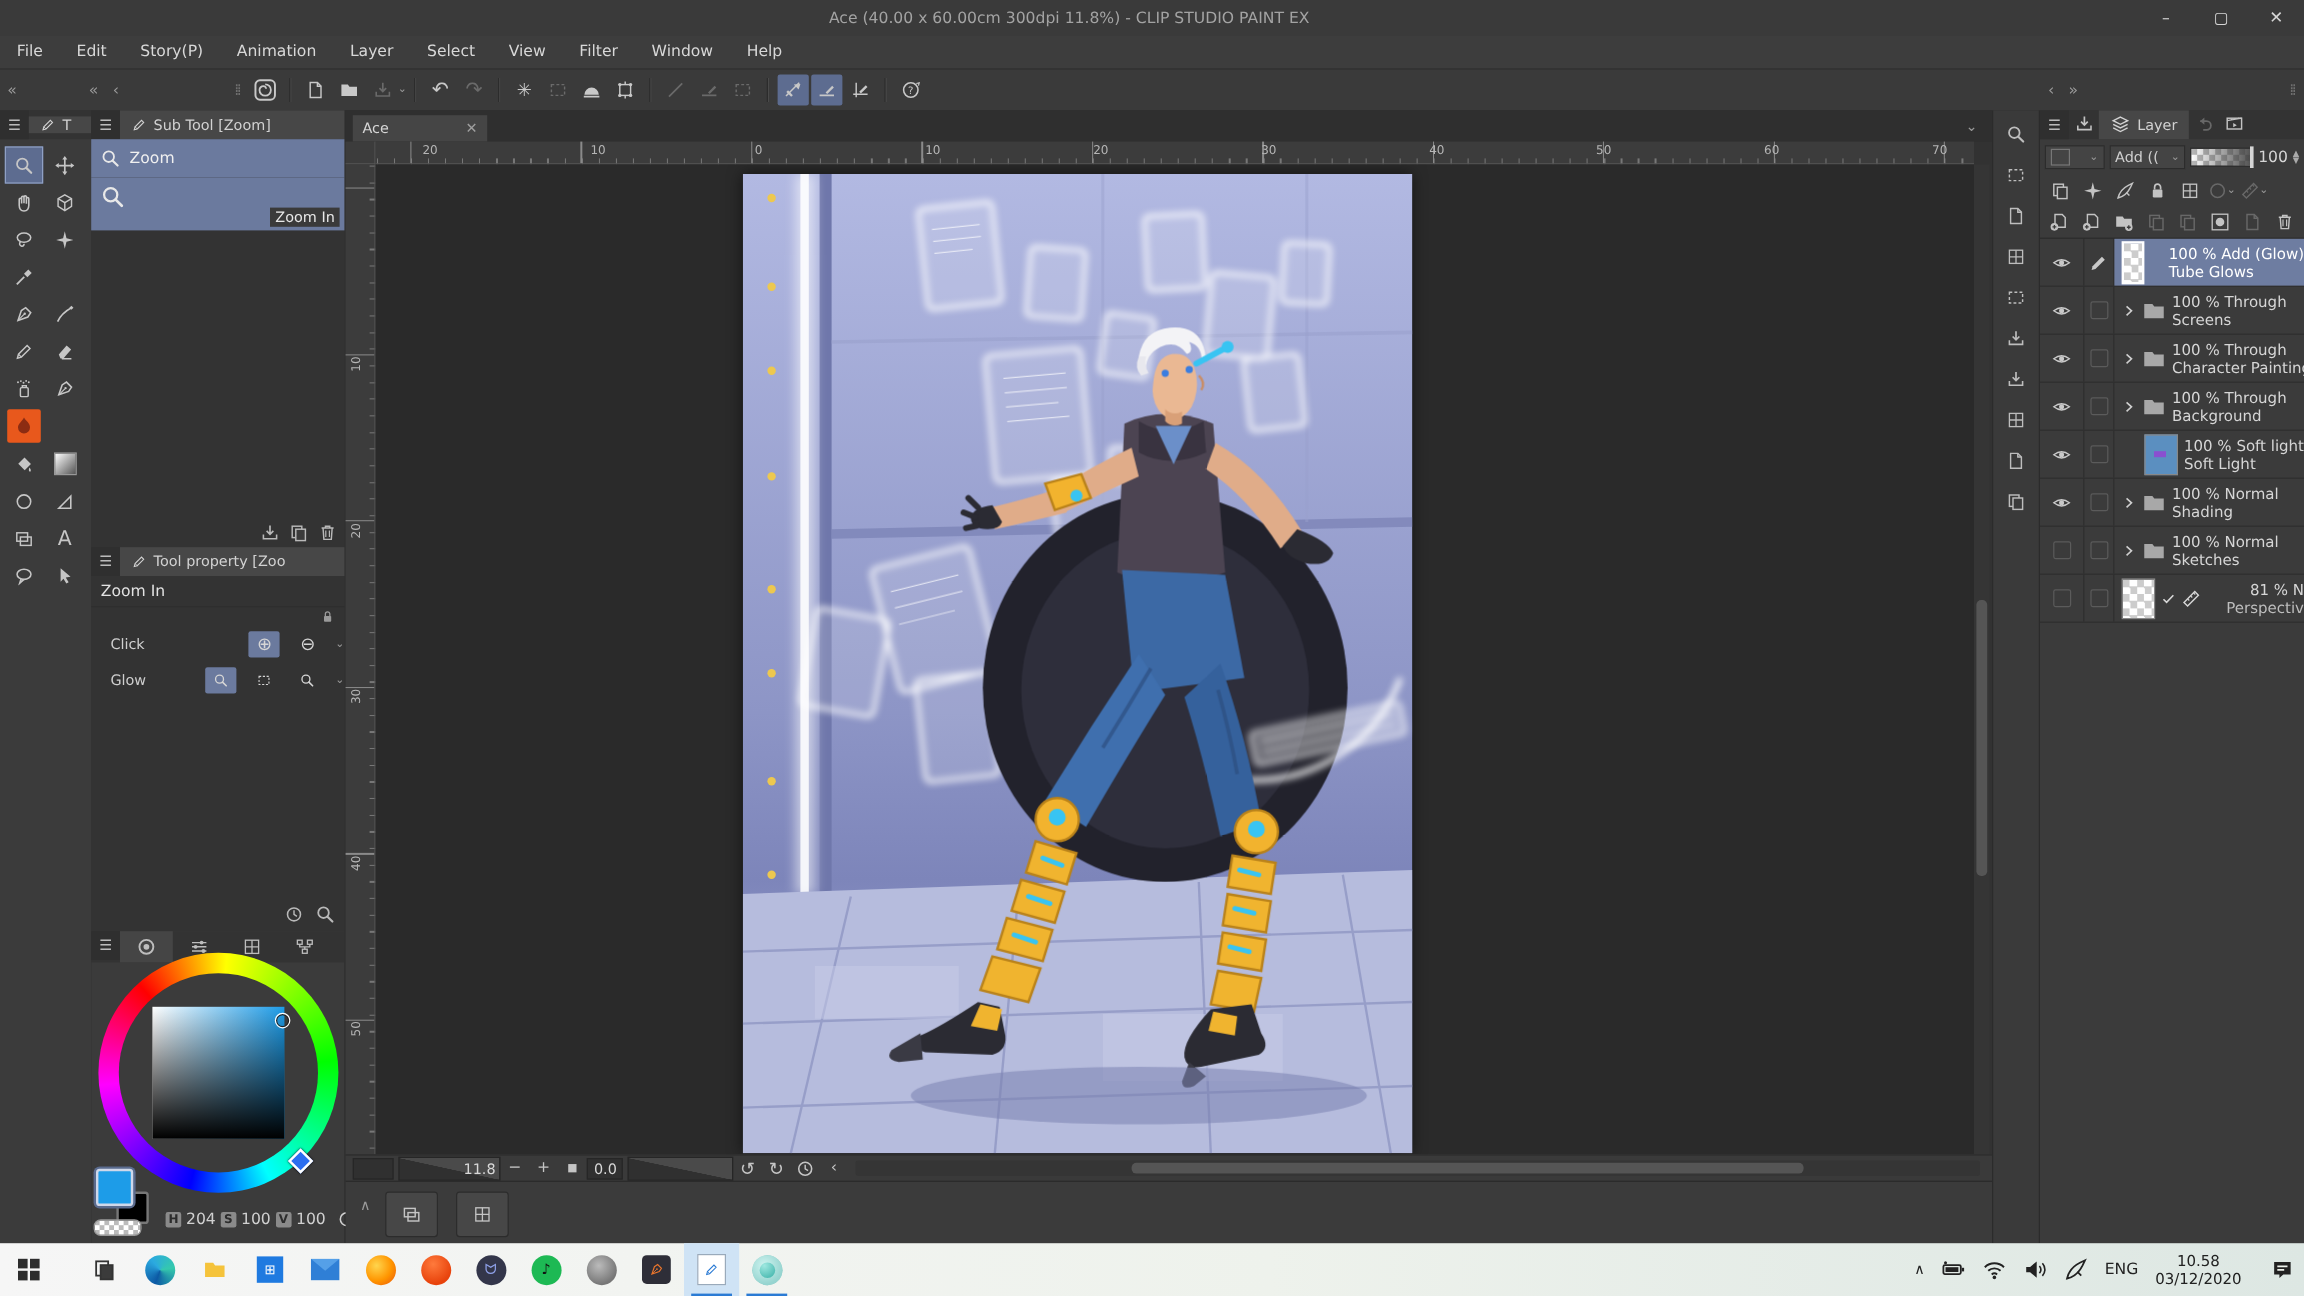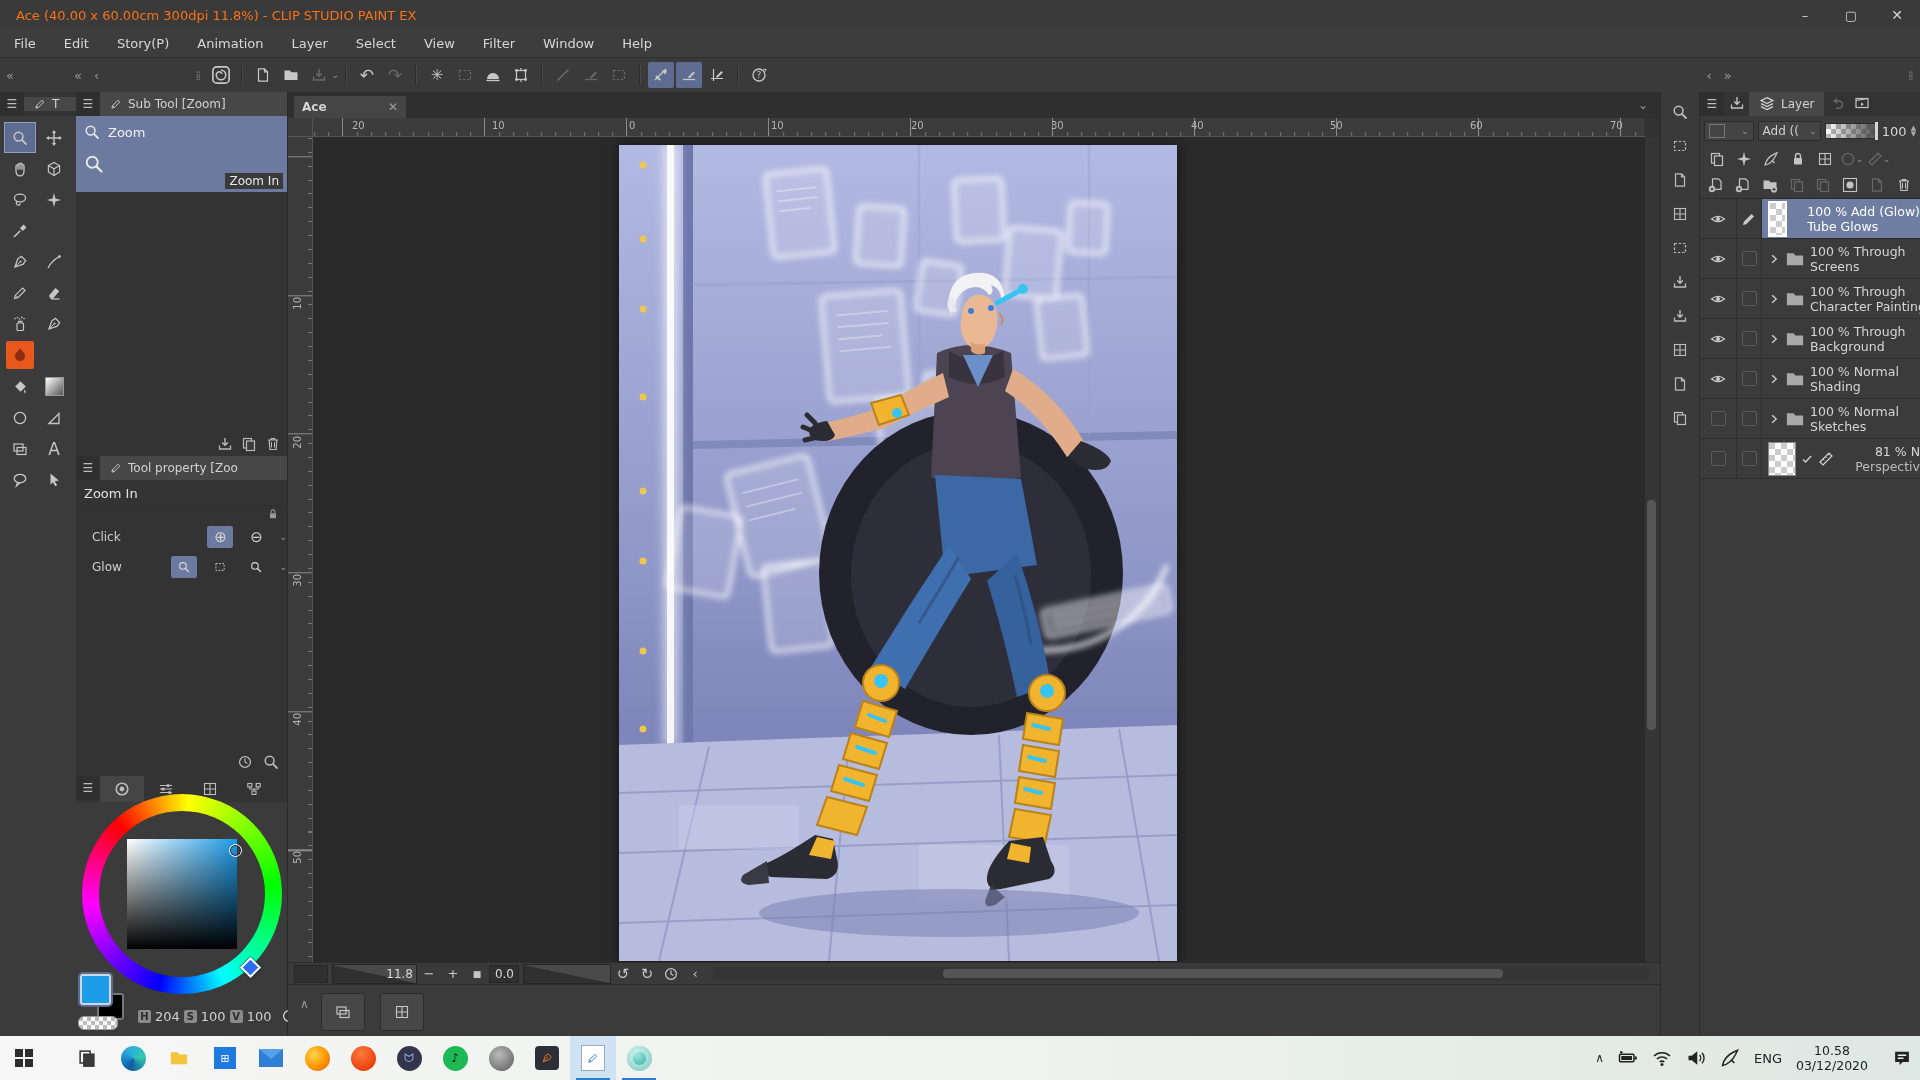--- a/index.html
+++ b/index.html
@@ -7,21 +7,21 @@
         font-family:"DejaVu Sans","Liberation Sans",sans-serif;
         background:#323232;color:#c9c9c9;font-size:12px;-webkit-font-smoothing:antialiased;}
   .abs{position:absolute;}
   .dim{color:#6e6e6e;}
   svg.i{width:16px;height:16px;display:block;}
   svg.i12{width:12px;height:12px;display:block;}
   svg.i20{width:20px;height:20px;display:block;}
 
   
   #titlebar{left:0;top:0;width:1920px;height:30px;background:#3a3a3a;display:flex;align-items:center;}
-  #title-text{flex:1;color:#f97316;font-size:13px;padding-left:16px;}
+  #title-text{flex:1;text-align:center;color:#a3a3a3;font-size:13px;}
   .wbtn{width:46px;height:30px;display:flex;align-items:center;justify-content:center;color:#d5d5d5;font-size:13px;}
   .wbtn:last-child{font-size:14px;}
   #menubar{left:0;top:30px;width:1920px;height:28px;background:#3d3d3d;display:flex;align-items:center;gap:28px;padding-left:14px;box-sizing:border-box;border-bottom:1px solid #2e2e2e;}
   .menu-item{color:#d8d8d8;font-size:13px;}
   #toolbar{left:0;top:58px;width:1920px;height:34px;background:#3a3a3a;display:flex;align-items:center;border-bottom:1px solid #2b2b2b;}
   .tb-chev{color:#9a9a9a;font-size:13px;padding:0 6px;}
   .tbtn{width:26px;height:26px;border-radius:2px;display:flex;align-items:center;justify-content:center;color:#c8c8c8;margin:0 1px;}
   .tbtn.on{background:#5d6c90;}
   .tbtn.off{color:#6a6a6a;}
   .tsep{width:1px;height:20px;background:#2c2c2c;margin:0 6px;border-right:1px solid #4a4a4a;}
@@ -72,21 +72,21 @@
   #hue-marker{left:243px;top:960px;width:11px;height:11px;background:#2a6df0;border:2px solid #fff;transform:rotate(45deg);box-shadow:0 0 2px #000;}
   #fg-swatch{left:80px;top:974px;width:27px;height:27px;background:#1d9ce8;border:2px solid #cfd8ea;border-radius:3px;box-shadow:0 0 0 2px #5a6b8e;}
   #bg-swatch{left:97px;top:993px;width:23px;height:23px;background:#000;border:2px solid #777;border-radius:3px;}
   #trans-pill{left:78px;top:1016px;width:38px;height:12px;border:1px solid #999;border-radius:6px;
      background:repeating-conic-gradient(#fff 0 25%,#bbb 0 50%) 0 0/8px 8px;}
   .hsv-row{left:138px;top:1008px;display:flex;align-items:center;gap:4px;color:#d0d0d0;font-size:13px;}
   .hsv-key{width:13px;height:13px;background:#8a8a8a;color:#2c2c2c;font-size:10px;font-weight:bold;display:flex;align-items:center;justify-content:center;border-radius:2px;}
 
   
   #docbar{left:288px;top:92px;width:1372px;height:26px;background:#2f2f2f;}
-  #doc-tab{left:294px;top:96px;width:112px;height:22px;background:#454545;display:flex;align-items:center;justify-content:space-between;padding:4px 8px;box-sizing:border-box;color:#d5d5d5;font-weight:bold;}
+  #doc-tab{left:294px;top:96px;width:112px;height:22px;background:#454545;display:flex;align-items:center;justify-content:space-between;padding:4px 8px;box-sizing:border-box;color:#d5d5d5;}
   #ruler-corner{left:288px;top:118px;width:25px;height:19px;background:#3c3c3c;border-right:1px solid #555;border-bottom:1px solid #555;box-sizing:border-box;}
   #ruler-top{left:313px;top:118px;width:1332px;height:19px;background:#3c3c3c;border-bottom:1px solid #555;box-sizing:border-box;
      background-image:repeating-linear-gradient(90deg,#8a8a8a 0 1px,transparent 1px 142px),repeating-linear-gradient(90deg,#777 0 1px,transparent 1px 14.2px);
      background-size:auto 100%,auto 5px;background-position:29px 0,1.2px 14px;background-repeat:repeat-x;}
   .rt-num{position:absolute;top:2px;font-size:10px;color:#b5b5b5;}
   #ruler-left{left:288px;top:137px;width:25px;height:825px;background:#3c3c3c;border-right:1px solid #555;box-sizing:border-box;
      background-image:repeating-linear-gradient(180deg,#8a8a8a 0 1px,transparent 1px 138.7px),repeating-linear-gradient(180deg,#777 0 1px,transparent 1px 13.87px);
      background-size:100% auto,5px auto;background-position:0 19.3px,20px 1px;background-repeat:repeat-y;}
   .rl-num{position:absolute;left:4px;font-size:10px;color:#b5b5b5;writing-mode:vertical-rl;transform:rotate(180deg);}
   #viewport{left:313px;top:137px;width:1332px;height:825px;background:#2a2a2a;overflow:hidden;}
@@ -1261,20 +1261,38 @@
                 <use href="#s-folder"></use>
               </svg>
             </span>
           <span class="ltext">
               <span>100 % Through</span>
               <span>Background</span>
             </span>
         </div>
       </div>
 
+      <div class="lrow">
+        <div class="eyec">
+            <svg class="i">
+              <use href="#s-eye"></use>
+            </svg>
+          </div>
+        <div class="chkc">
+            <span class="chkbox"></span>
+          </div>
+        <div class="cont">
+          <span style="width:14px"></span>
+          <span class="lthumb blue"></span>
+          <span class="ltext">
+              <span>100 % Soft light</span>
+              <span>Soft Light</span>
+            </span>
+        </div>
+      </div>
 
       <div class="lrow">
         <div class="eyec">
             <svg class="i">
               <use href="#s-eye"></use>
             </svg>
           </div>
         <div class="chkc">
             <span class="chkbox"></span>
           </div>

